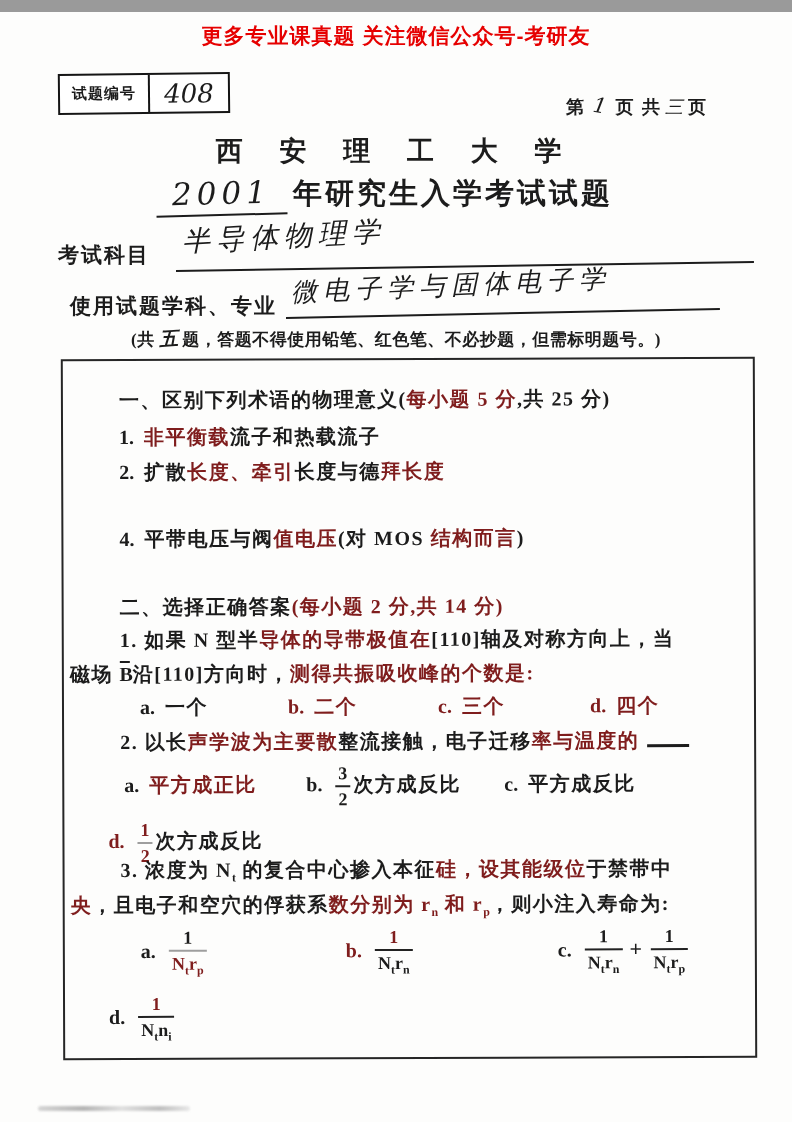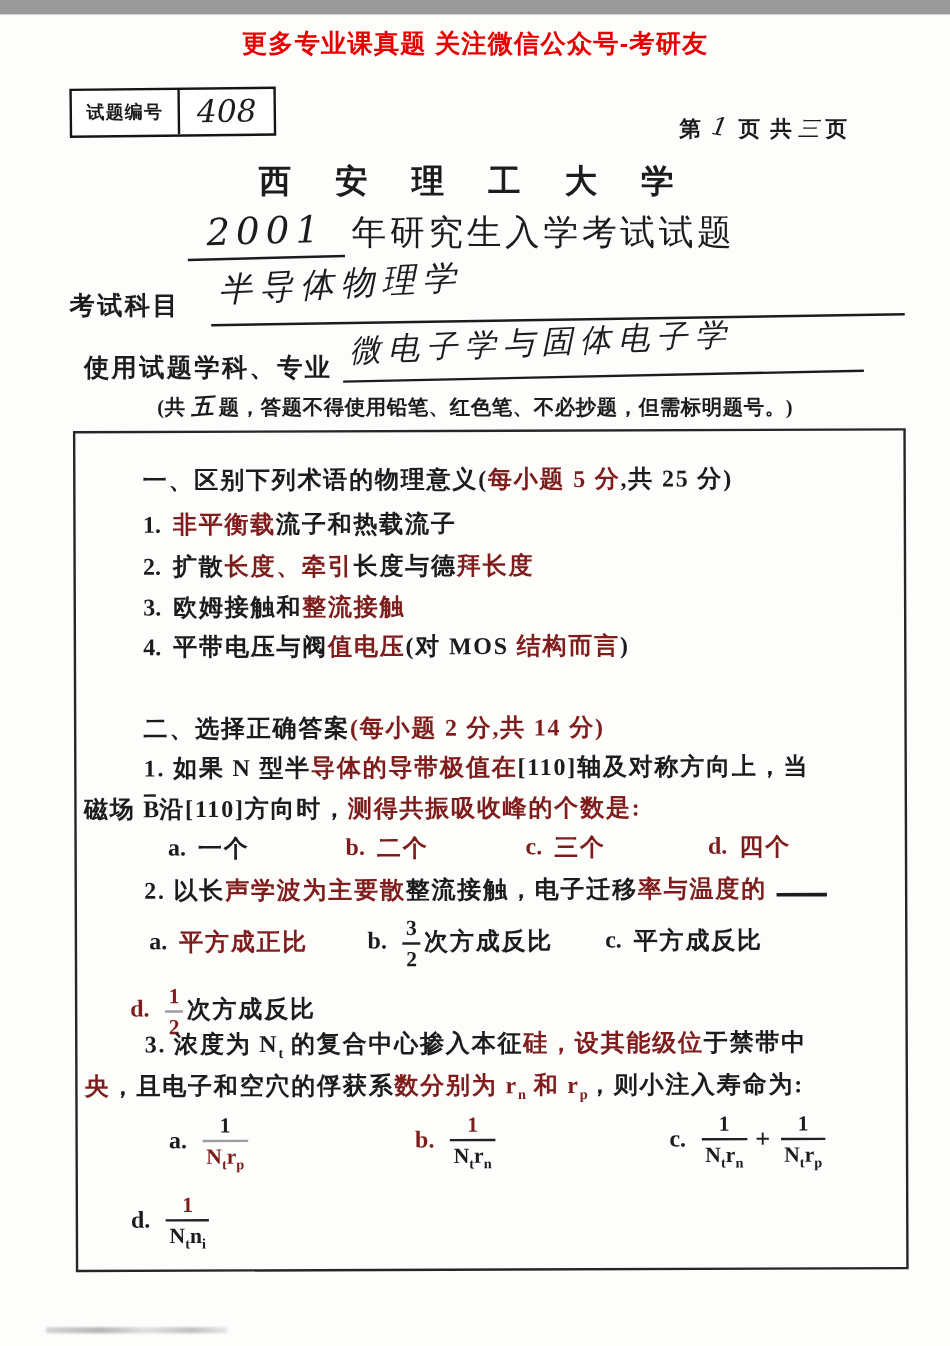--- a/index.html
+++ b/index.html
@@ -21,21 +21,21 @@
   .pageline{position:absolute;left:566px;top:82px;font-size:18px;font-weight:bold;letter-spacing:2px;}
   .pnum{display:inline-block;margin:0 7px;transform:rotate(10deg);font-size:21px;font-weight:normal;}
   .ptot{display:inline-block;margin:0 3px;font-size:18px;font-weight:normal;}
 
   .univ{position:absolute;top:121px;left:0;width:100%;text-align:center;
         font-size:27px;font-weight:bold;letter-spacing:15px;}
 
   .yearrow{position:absolute;top:162px;left:156px;display:flex;align-items:flex-end;}
   .year{font-size:31px;letter-spacing:5px;padding:0 16px 3px;border-bottom:2.5px solid #1c1c1c;
         transform:rotate(-1.5deg);}
-  .examtitle{font-size:29px;font-weight:normal;letter-spacing:3px;margin-left:6px;padding-bottom:2px;}
+  .examtitle{font-size:29px;font-weight:bold;letter-spacing:3px;margin-left:6px;padding-bottom:2px;}
 
   .fieldlabel{position:absolute;font-size:21px;font-weight:bold;letter-spacing:2px;}
   .fieldvalue{position:absolute;letter-spacing:6px;transform-origin:left bottom;}
   .subject-value{left:183px;top:211px;font-size:28px;transform:rotate(-3deg);}
   .major-value{left:292px;top:263px;font-size:26px;transform:rotate(-2.5deg);}
   .uline{position:absolute;height:0;border-bottom:2px solid #1c1c1c;transform-origin:left center;}
 
   .note{position:absolute;top:314px;left:0;width:100%;text-align:center;
         font-size:17px;font-weight:bold;letter-spacing:0.5px;}
   .note .hand{font-size:19px;margin:0 4px;display:inline-block;transform:rotate(-4deg);}
@@ -113,23 +113,20 @@
     <div class="bl" style="top:26px;left:56px;">
       <span>一、区别下列术语的物理意义(</span><span class="faded">每小题 5 分</span><span>,共 25 分)</span>
     </div>
 
     <div class="bl" style="top:63px;left:56px;">
       <span class="olab">1.</span><span class="faded">非平衡载</span><span>流子和热载流子</span>
     </div>
     <div class="bl" style="top:98px;left:56px;">
       <span class="olab">2.</span><span>扩散</span><span class="faded">长度、牵引</span><span>长度与德</span><span class="faded">拜长度</span>
     </div>
-    <div class="bl" style="top:132px;left:56px;">
-      <span class="olab">3.</span><span>欧姆接触和</span><span class="faded">整流接触</span>
-    </div>
     <div class="bl" style="top:165px;left:56px;">
       <span class="olab">4.</span><span>平带电压与阀</span><span class="faded">值电压</span><span>(对 MOS </span><span class="faded">结构而言</span><span>)</span>
     </div>
 
     <div class="bl" style="top:233px;left:56px;">
       <span>二、选择正确答案</span><span class="faded">(每小题 2 分,共 14 分)</span>
     </div>
 
     <div class="bl" style="top:266px;left:56px;">
       <span>1. 如果 N 型半</span><span class="faded">导体的导带极值在</span><span>[110]轴及对称方向上，当</span>

